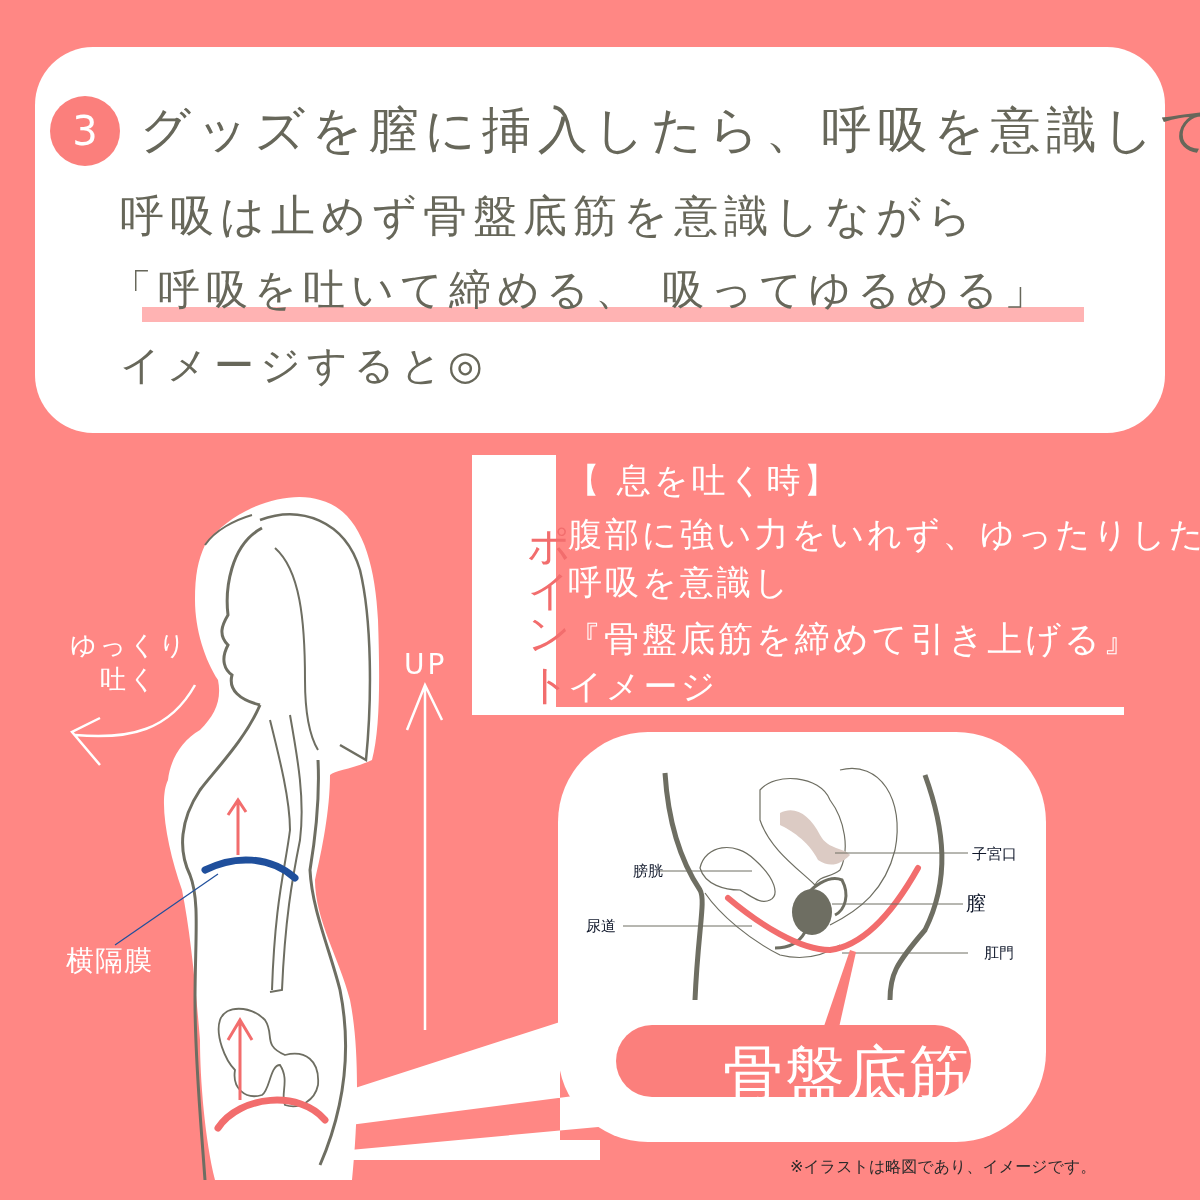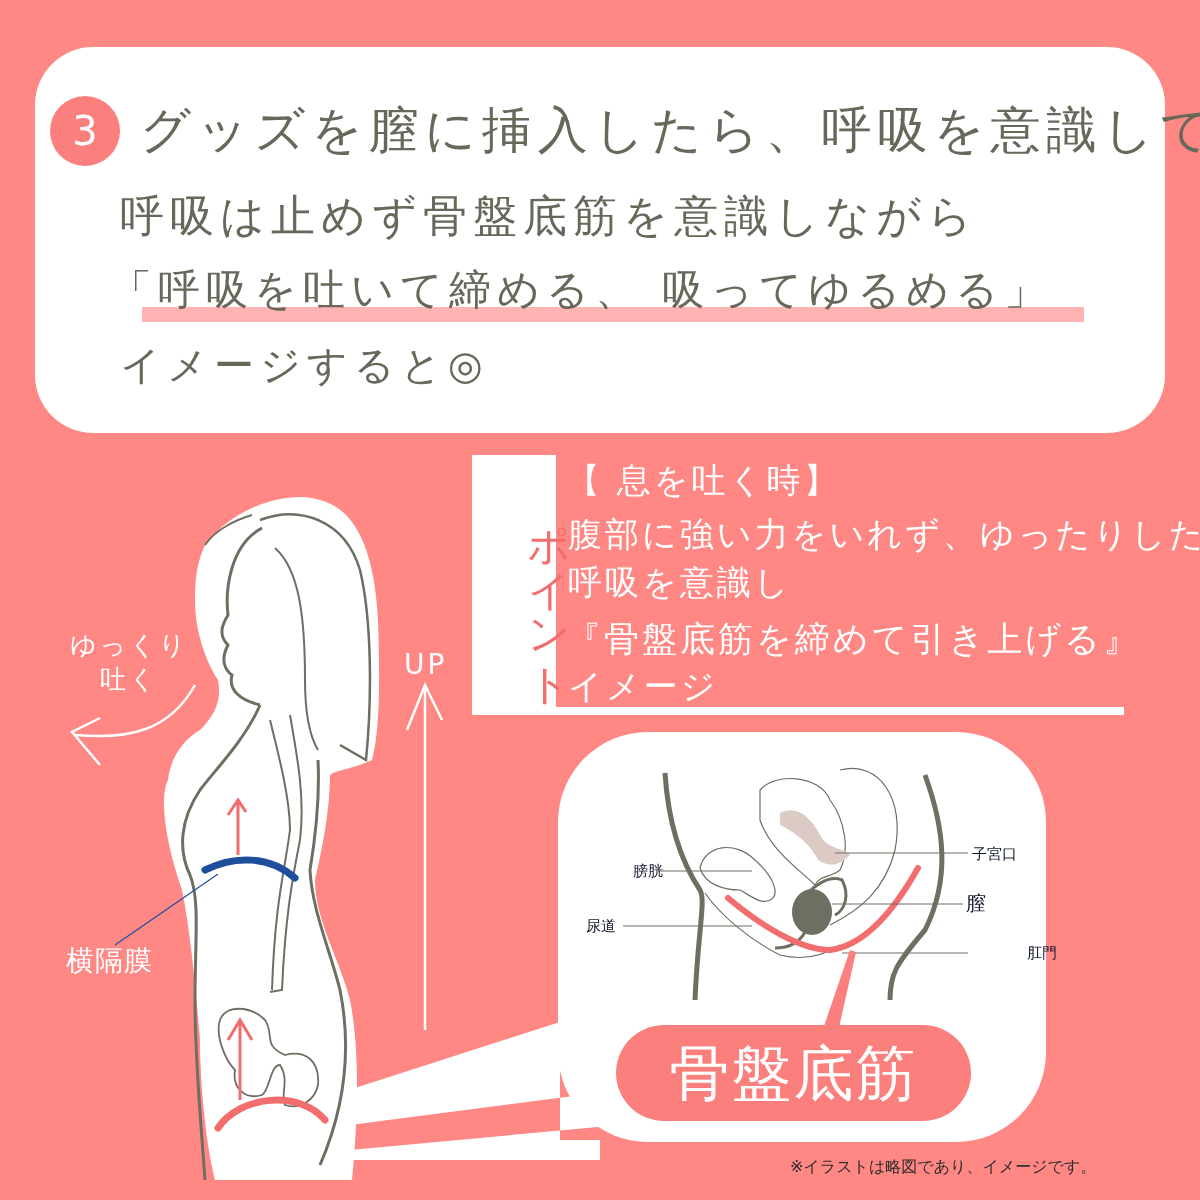--- a/index.html
+++ b/index.html
@@ -106,26 +106,26 @@
   }
   .diag-label {
     position: absolute;
     color: #0f172a;
     font-size: 15px;
     white-space: nowrap;
   }
   .pill {
     position: absolute;
     left: 616px; top: 1025px;
-    width: 355px; height: 96px;
+    width: 355px; height: 72px;
     background: #fb7f7c;
     border-radius: 48px;
     color: #fff;
     font-size: 60px;
-    text-align: center;
+    text-align: right;
     line-height: 96px;
     letter-spacing: 2px;
     z-index: 3;
   }
   .footnote {
     position: absolute;
     left: 790px; top: 1157px;
     color: #2a2a2a;
     font-size: 16px;
     white-space: nowrap;
@@ -227,17 +227,17 @@
   <line x1="832" y1="904" x2="963" y2="904" stroke="#6e6e62" stroke-width="1"></line>
   <line x1="842" y1="953" x2="968" y2="953" stroke="#6e6e62" stroke-width="1"></line>
 
   <polygon points="850,950 856,952 838,1032 822,1032" fill="#fb7f7c"></polygon>
 </svg>
 
 <div class="diag-label" style="left:621px; top:862px;margin-left:12px;">膀胱</div>
 <div class="diag-label" style="left:586px; top:917px;text-align:center;">尿道</div>
 <div class="diag-label" style="left:972px; top:845px;">子宮口</div>
 <div class="diag-label" style="left:966px; top:890px; font-size:20px;">膣</div>
-<div class="diag-label" style="left:984px; top:944px;margin-left:43px;">肛門</div>
+<div class="diag-label" style="left:984px; top:944px;">肛門</div>
 
 <div class="pill">骨盤底筋</div>
 
 <div class="footnote">※イラストは略図であり、イメージです。</div>
 
 </body></html>

